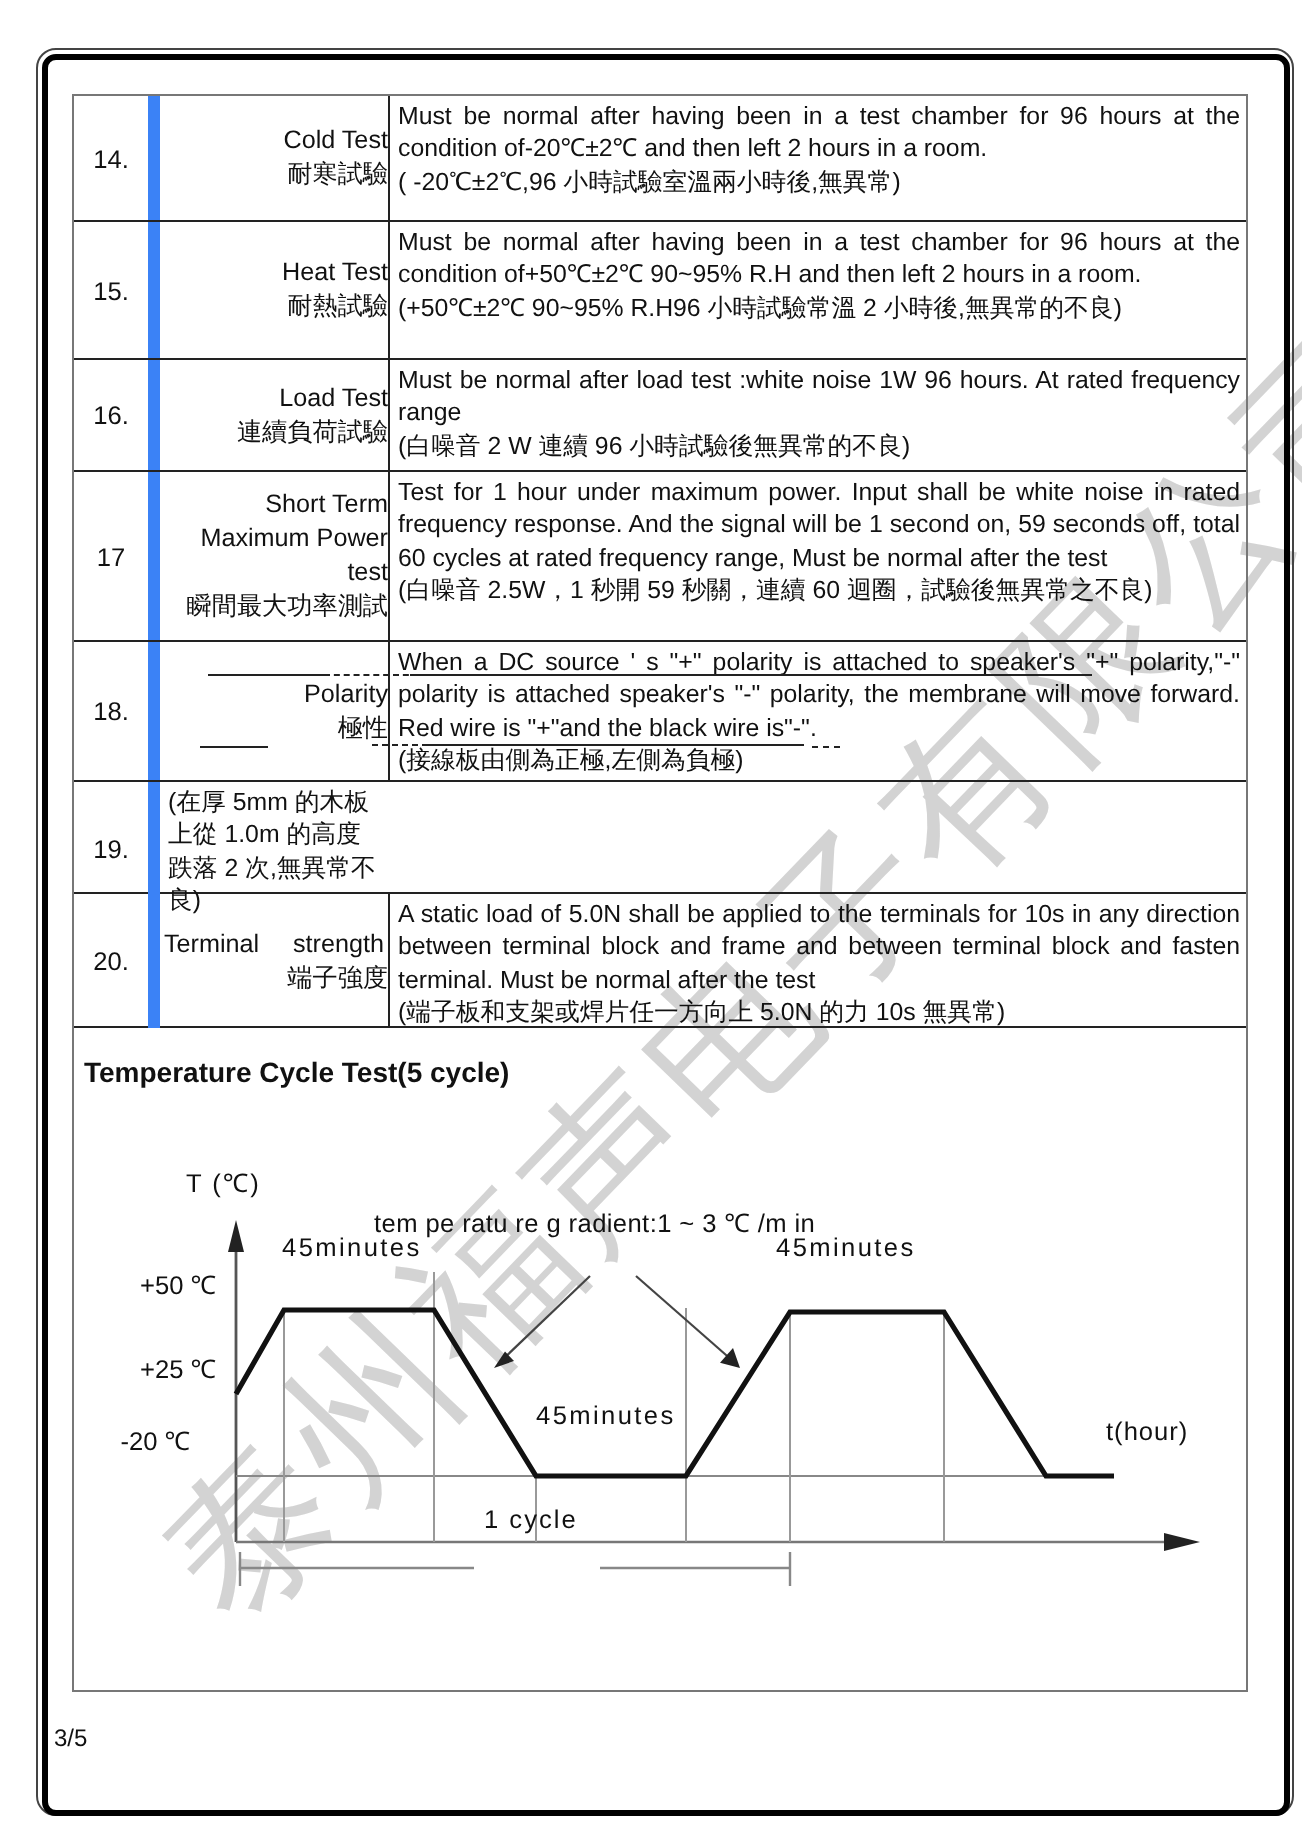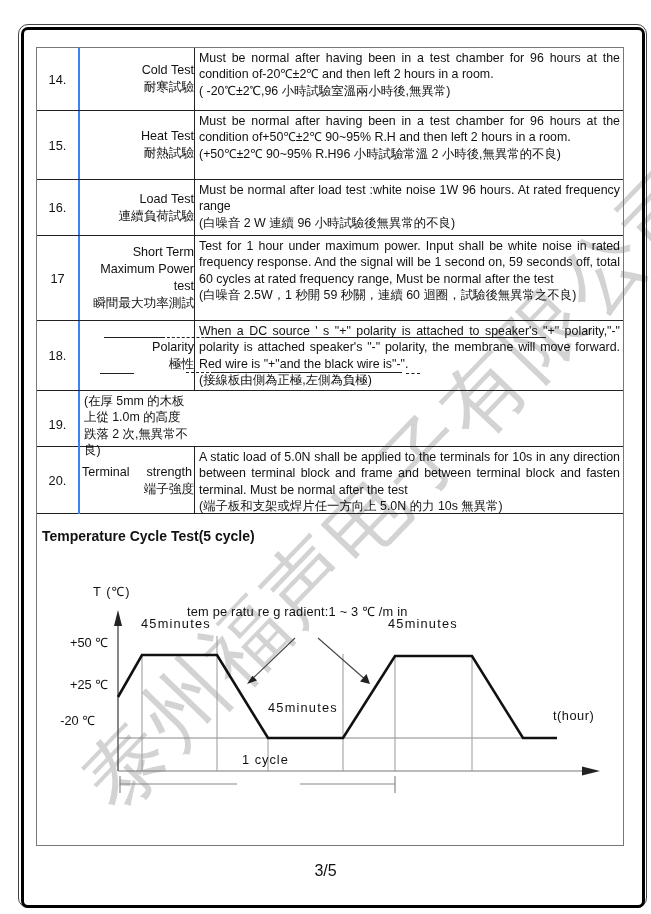--- a/index.html
+++ b/index.html
@@ -13,39 +13,39 @@
   
   .watermark{position:absolute;left:58px;top:758px;z-index:0;font-size:82px;
     color:#c9c9c9;opacity:.8;white-space:nowrap;letter-spacing:4px;
     transform:rotate(-46deg);transform-origin:0 0;pointer-events:none;}
   
   .content-box{position:absolute;left:36px;top:47px;width:586px;height:797px;
     border:1px solid #777;z-index:1;}
   
   .spec-table{position:absolute;left:0;top:0;width:586px;}
   .t-row{display:grid;grid-template-columns:43px 115px auto;border-bottom:1px solid #222;}
-  .c-no{border-right:2px solid #3b82f6;display:flex;align-items:center;justify-content:center;
+  .c-no{border-right:6px solid #3b82f6;display:flex;align-items:center;justify-content:center;
     font-size:12.8px;}
   .c-name{border-right:1px solid #222;display:flex;flex-direction:column;align-items:flex-end;
     justify-content:center;font-size:12.6px;line-height:17px;text-align:center;}
   .c-desc{padding:2px 3px 0 4px;font-size:12.4px;line-height:16.3px;text-align:justify;}
   .zh-line{display:block;text-align:left;}
   .name-spread{width:100%;display:flex;justify-content:space-between;padding:0 2px;box-sizing:border-box;}
   
   .anno{position:absolute;z-index:2;pointer-events:none;}
   .ln-solid{border-top:1.4px solid #222;}
   .ln-dash{border-top:1.6px dashed #222;}
   
   .section-title{position:absolute;left:42px;top:528px;font-size:14px;font-weight:bold;z-index:2;}
   
   .diagram-svg{position:absolute;left:36px;top:506px;z-index:1;}
   .dlabel{position:absolute;z-index:2;font-size:12.8px;letter-spacing:.6px;white-space:nowrap;}
   .ytick{position:absolute;z-index:2;font-size:12.8px;width:44px;text-align:right;}
   
-  .page-num{position:absolute;left:0;right:0;top:862px;text-align:center;font-size:16px;z-index:2;}
+  .page-num{position:absolute;left:0;right:0;top:862px;font-size:12px;z-index:2;padding-left:27px;}
 </style>
 </head>
 <body>
 
 <div id="page">
 
   <div class="watermark">泰州福声电子有限公司</div>
 
   <div class="border-outer"></div>
   <div class="border-inner"></div>

